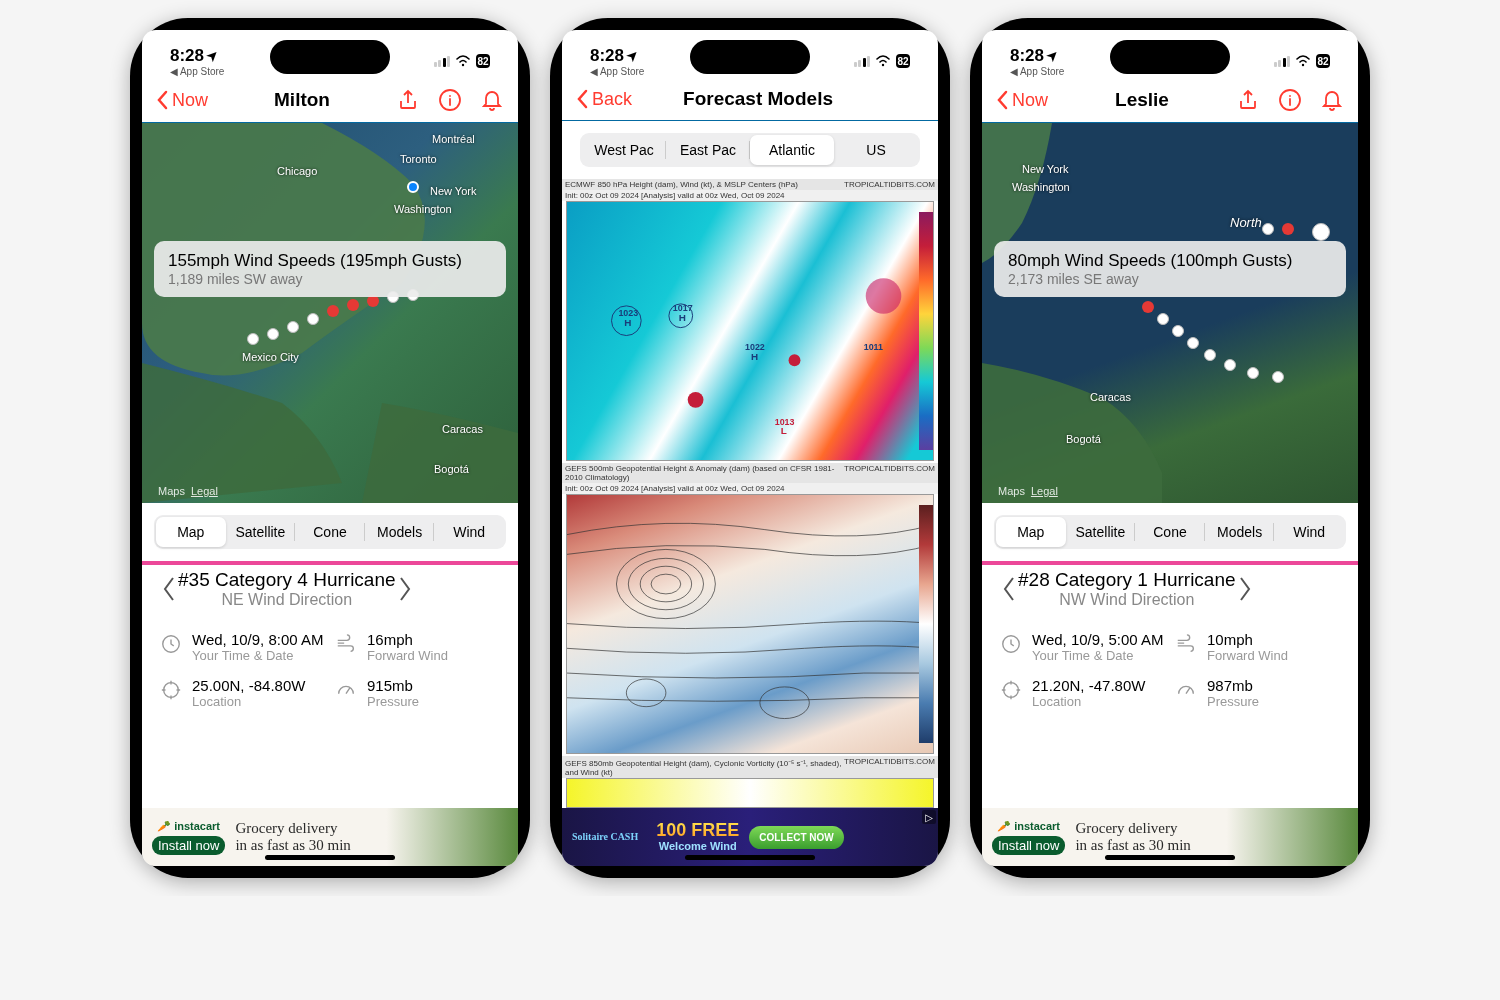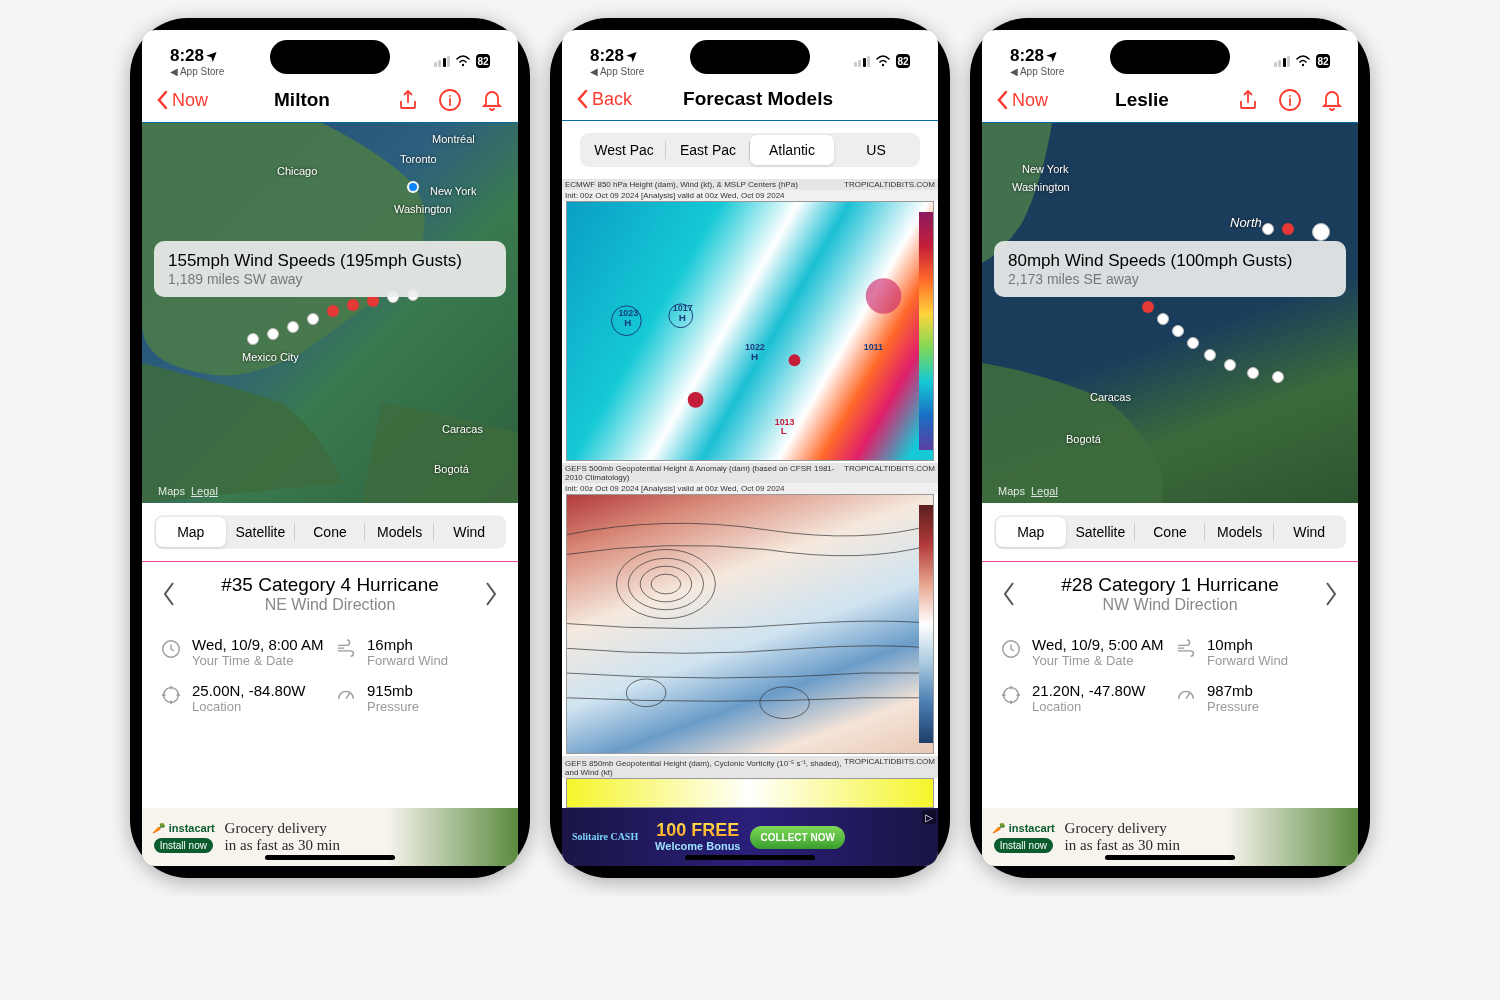--- a/index.html
+++ b/index.html
@@ -129,23 +129,22 @@
     position: relative;
   }
   .seg-item.active { background: #fff; box-shadow: 0 1px 3px rgba(0,0,0,0.15); font-weight: 500; }
   .seg-item:not(:last-child):not(.active)::after {
     content:""; position:absolute; right:0; top:20%; height:60%; width:1px; background:#ccc;
   }
 
   .storm-header {
     display: flex;
     align-items: center;
-    justify-content: space-between;
-    padding: 12px 18px 8px;
-    border-top: 1px solid #ec4899;
+    padding: 4px 18px 8px;
+    border-top: 4px solid #ec4899;
   }
   .arrow-btn { width: 18px; height: 30px; cursor:pointer; color:#555; }
   .arrow-btn svg { width:100%; height:100%; stroke:#555; fill:none; stroke-width:2; }
   .storm-title { text-align: center; }
   .storm-title .main { font-size: 19px; font-weight: 500; }
   .storm-title .sub { font-size: 16px; color: #888; }
 
   .details-grid {
     display: grid;
     grid-template-columns: 1fr 1fr;
@@ -164,21 +163,21 @@
     display: flex;
     align-items: center;
     padding: 0 10px;
     gap: 10px;
     position: relative;
     overflow: hidden;
   }
   .ad-instacart { background: linear-gradient(90deg,#f7f4ee 0%, #f7f4ee 65%, #5a8a3e 100%); }
   .ad-logo { display:flex; flex-direction:column; align-items:center; gap:3px; }
   .ad-logo-text { font-size:11px; font-weight:700; color:#0a5c2e; }
-  .ad-install { background:#0a5c2e; color:#fff; font-size:10px; padding:2px 6px; border-radius:9px; }
+  .ad-install { background:#0a5c2e; color:#fff; font-size:13px; padding:2px 6px; border-radius:9px; }
   .ad-text { font-family: Georgia, serif; font-size: 15px; line-height:1.15; color:#2a2a2a; flex:1; }
   .ad-game { background:linear-gradient(90deg,#1a1545,#2a1f7a,#1a1545); justify-content:center; }
   .ad-game-text { font-weight:900; font-size:18px; background:linear-gradient(#ffe14d,#ff9a1f); -webkit-background-clip:text; color:transparent; text-align:center; line-height:0.95; }
   .ad-game-sub { font-size:11px; color:#9ee0ff; font-weight:700; }
   .ad-collect { background:linear-gradient(#7ed957,#3a9e2e); color:#fff; font-size:10px; font-weight:700; padding:6px 10px; border-radius:14px; }
   .ad-close { position:absolute; top:2px; right:2px; width:14px; height:14px; font-size:10px; color:#fff; background:rgba(0,0,0,0.4); border-radius:2px; display:flex; align-items:center; justify-content:center; }
 
   .home-indicator {
     position: absolute;
     bottom: 6px;
@@ -478,21 +477,21 @@
       </div>
       <div class="model-partial"></div>
     </div>
 
     <div class="ad-banner ad-game">
       <div style="position:absolute;left:10px;color:#7dd3fc;font-size:10px;font-weight:700;line-height:1;">
         <div style="font-family:cursive;">Solitaire CASH</div>
       </div>
       <div style="text-align:center">
         <div class="ad-game-text">100 FREE</div>
-        <div class="ad-game-sub">Welcome Bonus</div>
+        <div class="ad-game-sub">Welcome Wind</div>
       </div>
       <div class="ad-collect">COLLECT NOW</div>
       <div class="ad-close">▷</div>
     </div>
 
     <div class="home-indicator"></div>
   </div>
 </div>
 
 <div class="phone">

